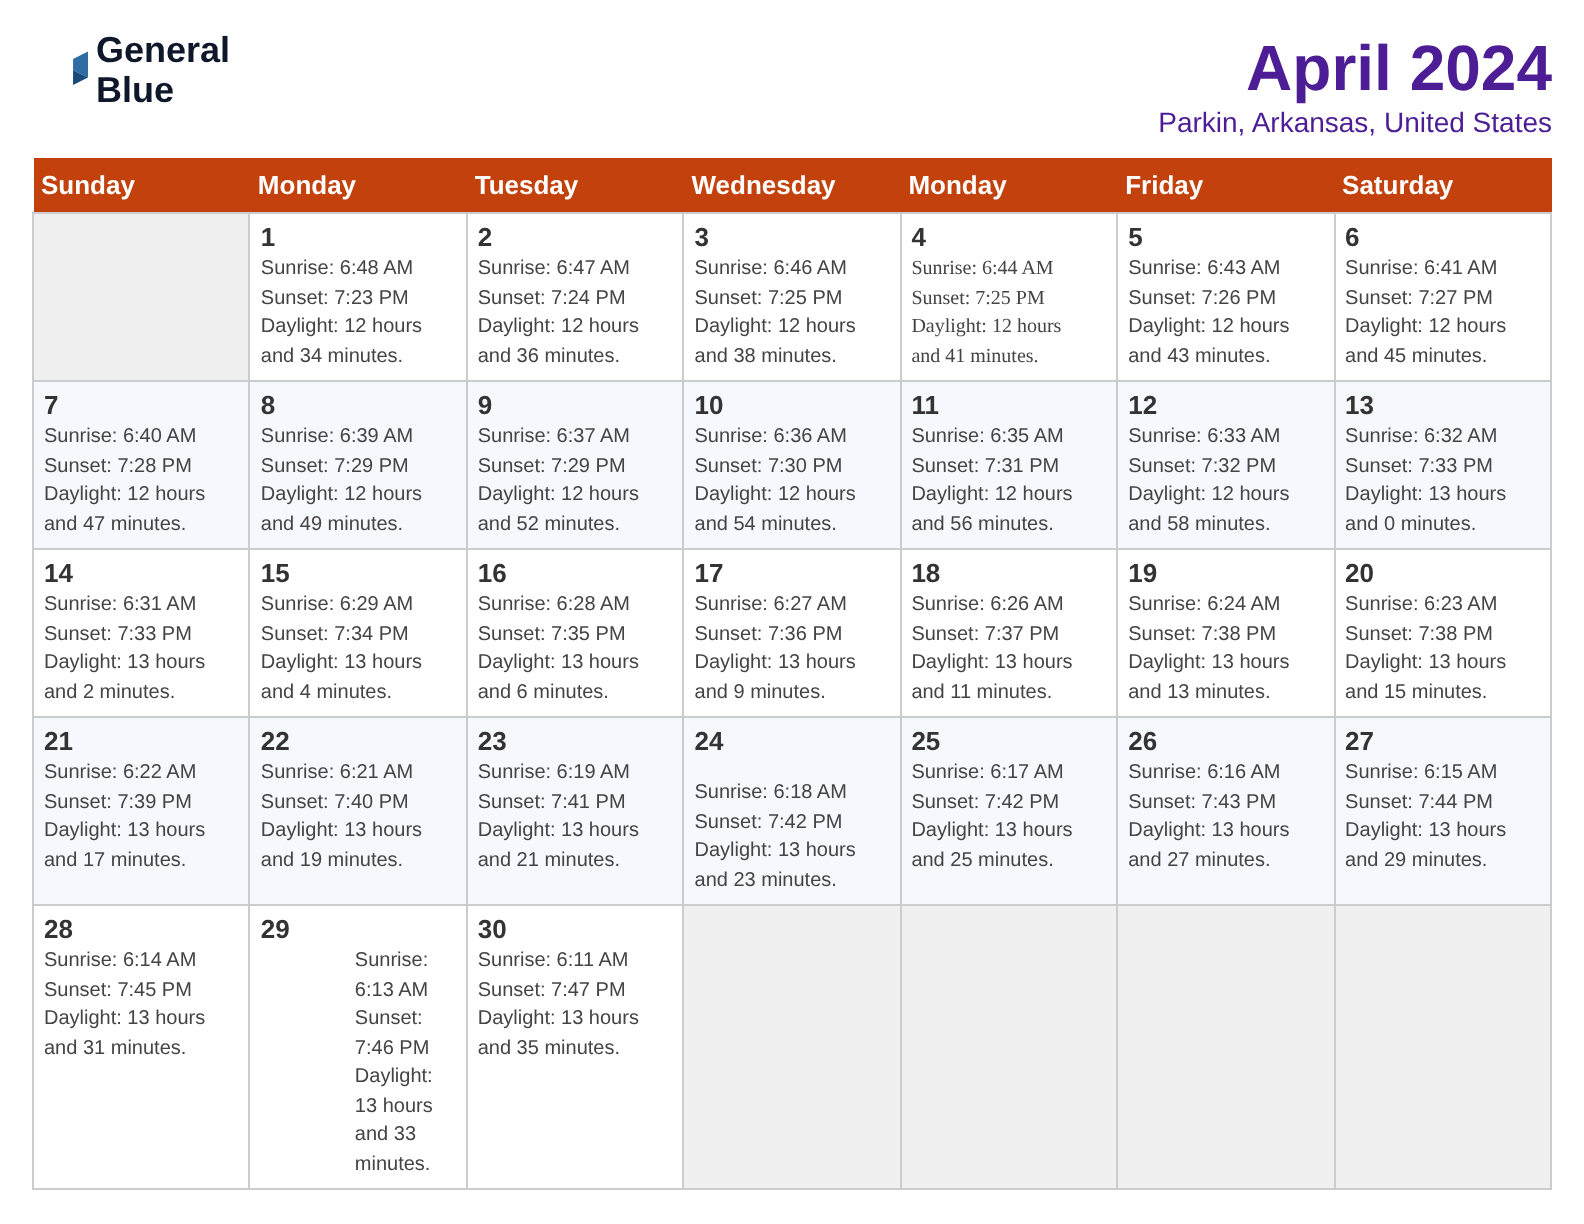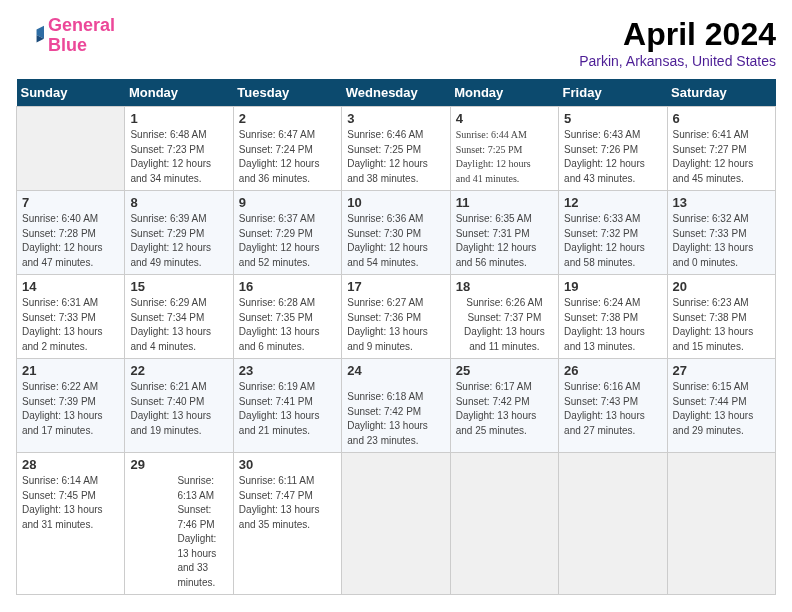--- a/index.html
+++ b/index.html
@@ -17,49 +17,49 @@
       margin-bottom: 10px;
     }
     .logo {
       display: flex;
       align-items: center;
       gap: 4px;
     }
     .logo-text {
       font-size: 18px;
       font-weight: bold;
-      color: #ec4899;
+      color: #0f172a;
       line-height: 1.1;
     }
     .logo-text span {
       display: block;
     }
     .logo-icon {
       width: 28px;
       height: 28px;
     }
     .title-block {
       text-align: right;
     }
     .month-title {
       font-size: 32px;
       font-weight: bold;
-      color: #000000;
+      color: #4c1d95;
     }
     .location {
       font-size: 14px;
       color: #4c1d95;
     }
     table {
       width: 100%;
       border-collapse: collapse;
       table-layout: fixed;
     }
     th {
-      background-color: #0c4a6e;
+      background-color: #c2410c;
       color: #fff;
       font-size: 13px;
       font-weight: bold;
       padding: 6px 4px;
       text-align: left;
     }
     td {
       border: 1px solid #ccc;
       vertical-align: top;
       padding: 4px 5px;
@@ -245,21 +245,21 @@
         </td>
         <td>
           <div class="day-num">17</div>
           <div class="day-info" style="white-space: pre-line;">Sunrise: 6:27 AM
 Sunset: 7:36 PM
 Daylight: 13 hours
 and 9 minutes.</div>
         </td>
         <td>
           <div class="day-num">18</div>
-          <div class="day-info" style="white-space: pre-line; text-align: center;">Sunrise: 6:26 AM
+          <div class="day-info" style="white-space: pre-line;">Sunrise: 6:26 AM
 Sunset: 7:37 PM
 Daylight: 13 hours
 and 11 minutes.</div>
         </td>
         <td>
           <div class="day-num">19</div>
           <div class="day-info" style="white-space: pre-line;">Sunrise: 6:24 AM
 Sunset: 7:38 PM
 Daylight: 13 hours
 and 13 minutes.</div>

